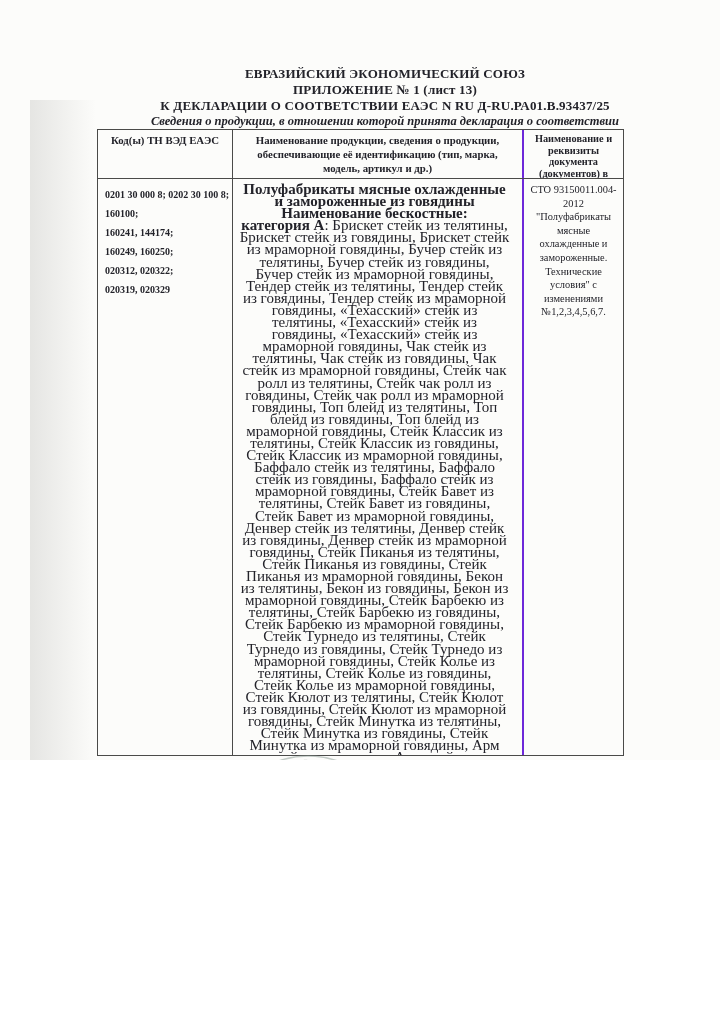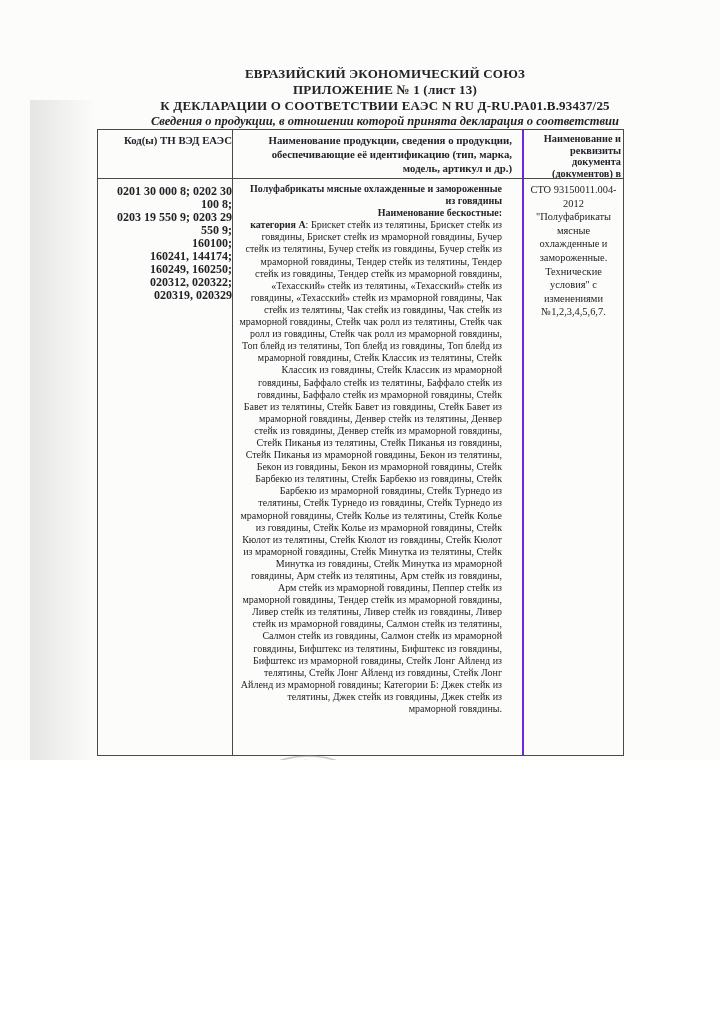--- a/index.html
+++ b/index.html
@@ -18,29 +18,29 @@
   .strip-dark{position:absolute;left:130px;top:1012px;width:590px;height:12px;background:#45463f;}
   
   .doc-header{position:absolute;left:50px;top:66px;width:670px;text-align:center;font-weight:bold;}
   .doc-header .h1{font-size:13px;line-height:16px;letter-spacing:.2px;}
   .doc-header .h2{font-size:12.5px;line-height:15px;font-style:italic;}
   
   .tbl{position:absolute;left:97px;top:129px;width:527px;height:627px;border:1px solid #4a4a48;box-sizing:border-box;display:flex;flex-direction:column;}
   .row{display:flex;flex-direction:row;width:100%;}
   .thead{height:49px;border-bottom:1px solid #4a4a48;box-sizing:border-box;font-weight:bold;text-align:center;}
   .tbody{flex:1;overflow:hidden;}
-  .cell{box-sizing:border-box;overflow:hidden;text-align:right;}
+  .cell{box-sizing:border-box;overflow:hidden;}
   .c1{width:135px;border-right:1px solid #4a4a48;}
   .c2{width:291px;border-right:2px solid #6d28d9;}
   .c3{flex:1;}
   .thead .c1{font-size:10.8px;line-height:13px;padding-top:4px;}
   .thead .c2{font-size:10.8px;line-height:14px;padding:3px 10px 0 10px;}
   .thead .c3{font-size:10.3px;line-height:11.5px;padding:3px 2px 0 2px;}
-  .codes{font-weight:bold;font-size:12px;line-height:13px;padding:6px 0 0 7px;}
-  .product{font-size:10px;line-height:12.1px;padding:4px 20px 0 6px;text-align:right;}
+  .codes{font-weight:bold;font-size:10px;line-height:19px;padding:6px 0 0 7px;}
+  .product{font-size:15px;line-height:12.1px;padding:4px 12px 0 6px;text-align:center;}
   .product .b{font-weight:bold;}
   .docref{font-size:10.4px;line-height:13.6px;padding:4px 2px 0 2px;text-align:center;}
   
   .sigline{position:absolute;border-top:1px solid #3e3e3c;height:0;}
   .cap{position:absolute;font-size:10px;color:#2c2c32;}
   .mp{position:absolute;left:294px;top:808px;font-size:15px;}
   .name{position:absolute;left:368px;top:834px;width:218px;text-align:center;font-size:11.5px;}
   .fio{position:absolute;left:380px;top:825px;width:220px;text-align:left;font-size:10px;}
   
   .stamp-gray{position:absolute;left:212px;top:750px;width:192px;height:192px;opacity:.5;transform:rotate(-17deg);}
@@ -64,21 +64,20 @@
 
   <div class="tbl">
     <div class="row thead">
       <div class="cell c1">Код(ы) ТН ВЭД ЕАЭС</div>
       <div class="cell c2">Наименование продукции, сведения о продукции, обеспечивающие её идентификацию (тип, марка, модель, артикул и др.)</div>
       <div class="cell c3">Наименование и реквизиты документа (документов) в соответствии с которыми изготовлена продукция</div>
     </div>
     <div class="row tbody">
       <div class="cell c1 codes">
           <div>0201 30 000 8; 0202 30 100 8;</div>
-          <div>0203 19 550 9; 0203 29 550 9;</div>
           <div>160100;</div>
           <div>160241, 144174;</div>
           <div>160249, 160250;</div>
           <div>020312, 020322;</div>
           <div>020319, 020329</div>
         </div>
       <div class="cell c2 product">
         <div class="b">Полуфабрикаты мясные охлажденные и замороженные из говядины</div>
         <div class="b">Наименование бескостные:</div>
         <div><span class="b">категория А</span><span>: Брискет стейк из телятины, Брискет стейк из говядины, Брискет стейк из мраморной говядины, Бучер стейк из телятины, Бучер стейк из говядины, Бучер стейк из мраморной говядины, Тендер стейк из телятины, Тендер стейк из говядины, Тендер стейк из мраморной говядины, «Техасский» стейк из телятины, «Техасский» стейк из говядины, «Техасский» стейк из мраморной говядины, Чак стейк из телятины, Чак стейк из говядины, Чак стейк из мраморной говядины, Стейк чак ролл из телятины, Стейк чак ролл из говядины, Стейк чак ролл из мраморной говядины, Топ блейд из телятины, Топ блейд из говядины, Топ блейд из мраморной говядины, Стейк Классик из телятины, Стейк Классик из говядины, Стейк Классик из мраморной говядины, Баффало стейк из телятины, Баффало стейк из говядины, Баффало стейк из мраморной говядины, Стейк Бавет из телятины, Стейк Бавет из говядины, Стейк Бавет из мраморной говядины, Денвер стейк из телятины, Денвер стейк из говядины, Денвер стейк из мраморной говядины, Стейк Пиканья из телятины, Стейк Пиканья из говядины, Стейк Пиканья из мраморной говядины, Бекон из телятины, Бекон из говядины, Бекон из мраморной говядины, Стейк Барбекю из телятины, Стейк Барбекю из говядины, Стейк Барбекю из мраморной говядины, Стейк Турнедо из телятины, Стейк Турнедо из говядины, Стейк Турнедо из мраморной говядины, Стейк Колье из телятины, Стейк Колье из говядины, Стейк Колье из мраморной говядины, Стейк Кюлот из телятины, Стейк Кюлот из говядины, Стейк Кюлот из мраморной говядины, Стейк Минутка из телятины, Стейк Минутка из говядины, Стейк Минутка из мраморной говядины, Арм стейк из телятины, Арм стейк из говядины, Арм стейк из мраморной говядины, Пеппер стейк из мраморной говядины, Тендер стейк из мраморной говядины, Ливер стейк из телятины, Ливер стейк из говядины, Ливер стейк из мраморной говядины, Салмон стейк из телятины, Салмон стейк из говядины, Салмон стейк из мраморной говядины, Бифштекс из телятины, Бифштекс из говядины, Бифштекс из мраморной говядины, Стейк Лонг Айленд из телятины, Стейк Лонг Айленд из говядины, Стейк Лонг Айленд из мраморной говядины; Категории Б: Джек стейк из телятины, Джек стейк из говядины, Джек стейк из мраморной говядины.</span></div>

